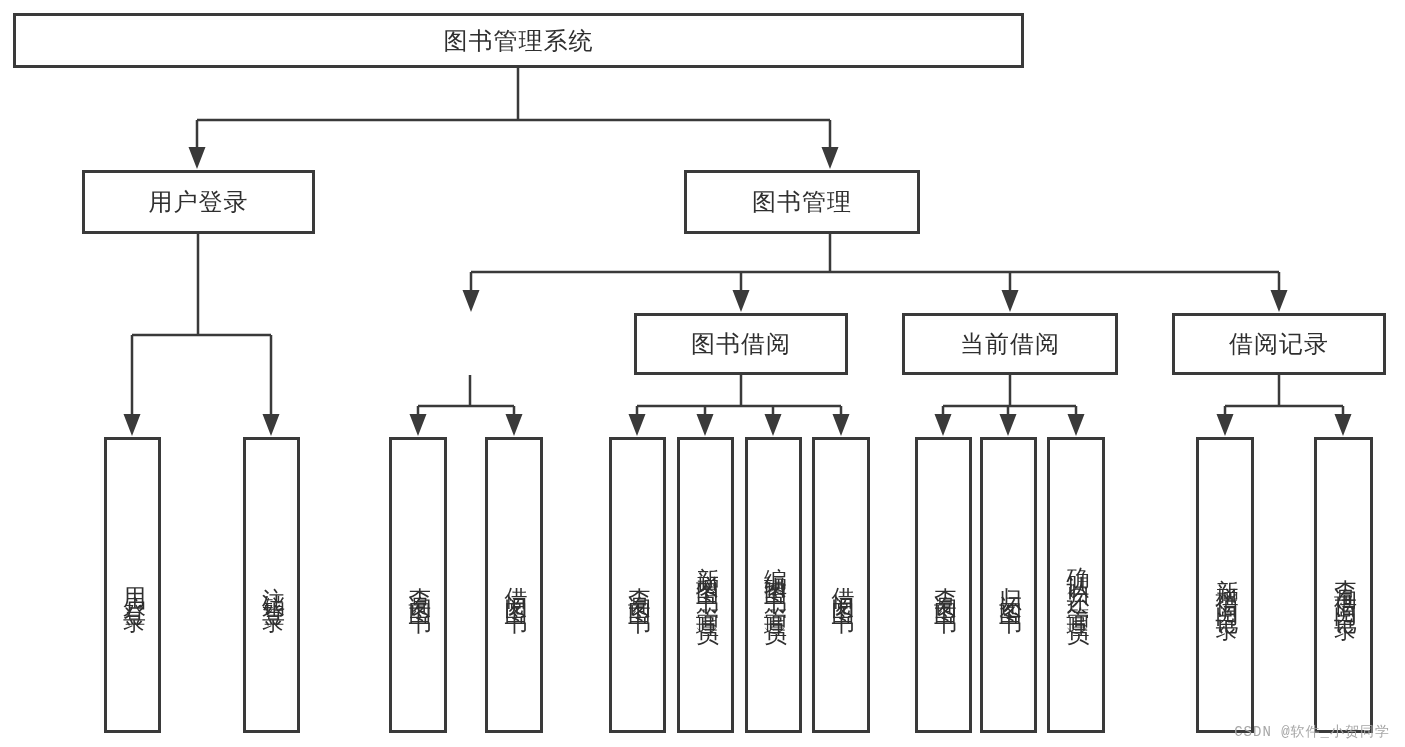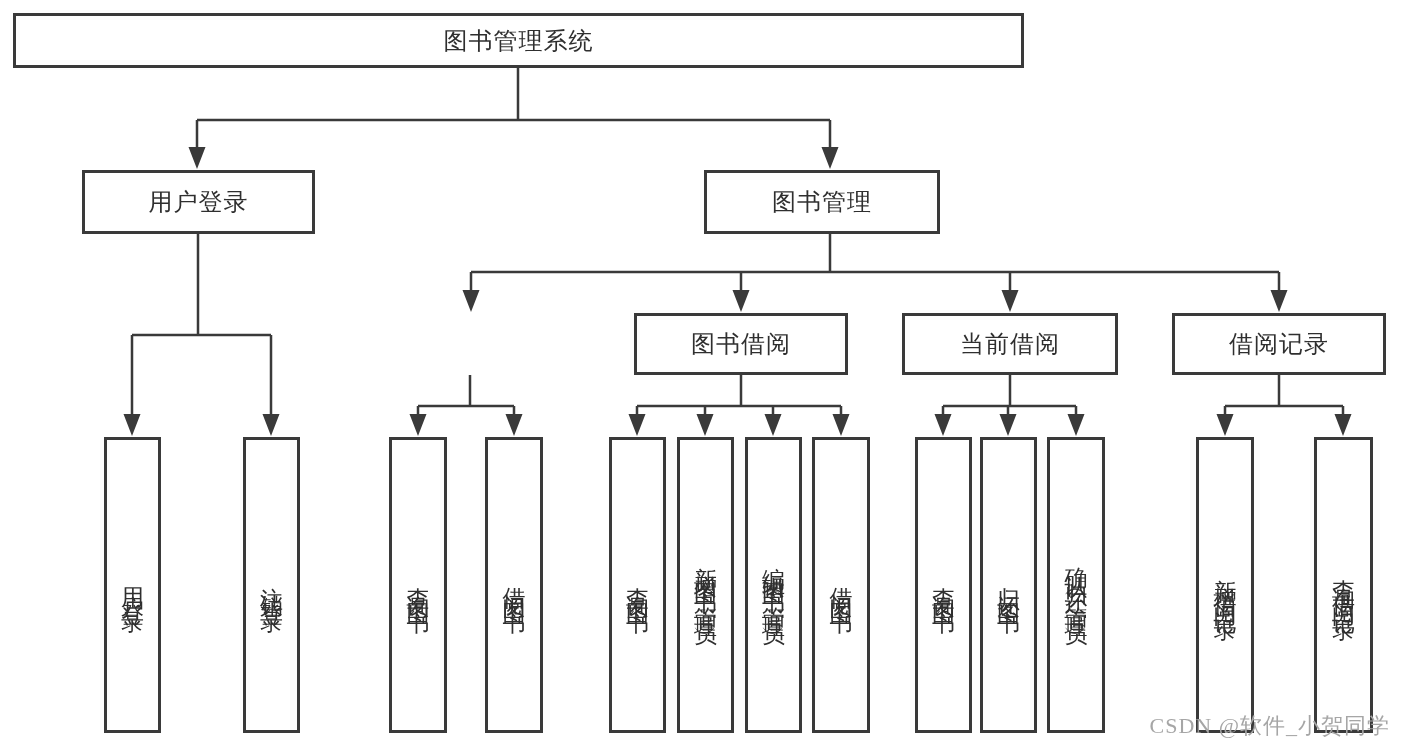--- a/index.html
+++ b/index.html
@@ -7,21 +7,21 @@
     --text:#2f2f2f;
     --wm:#a6a6a6;
     --bg:#ffffff;
   }
   html,body{margin:0;padding:0;background:var(--bg);}
   #canvas{
     position:relative;
     width:1405px;height:747px;
     background:var(--bg);
     overflow:hidden;
-    font-family:Liberation Serif, serif;
+    font-family:Liberation Mono, monospace;
   }
   #connectors{position:absolute;left:0;top:0;width:1405px;height:747px;}
   .box{
     position:absolute;
     box-sizing:border-box;
     border:3px solid var(--line);
     background:#fff;
     display:flex;
     align-items:center;
     justify-content:center;
@@ -47,21 +47,21 @@
     text-orientation:mixed;
     font-size:23px;
     letter-spacing:8px;
     line-height:1;
     color:var(--text);
   }
   .watermark{
     position:absolute;
     right:15px;
     bottom:6px;
-    font-size:22px;
+    font-size:14px;
     color:var(--wm);
     z-index:5;
     letter-spacing:1px;
   }
 </style>
 </head>
 <body>
 
 <div id="canvas">
 
@@ -81,21 +81,21 @@
              M628.5 414 L645.5 414 L637 436 Z  M696.5 414 L713.5 414 L705 436 Z
              M764.5 414 L781.5 414 L773 436 Z  M832.5 414 L849.5 414 L841 436 Z
              M934.5 414 L951.5 414 L943 436 Z  M999.5 414 L1016.5 414 L1008 436 Z
              M1067.5 414 L1084.5 414 L1076 436 Z
              M1216.5 414 L1233.5 414 L1225 436 Z M1334.5 414 L1351.5 414 L1343 436 Z"></path>
   </svg>
 
   <div class="box" style="left:13px;top:13px;width:1011px;height:55px;">图书管理系统</div>
 
   <div class="box" style="left:82px;top:170px;width:233px;height:64px;">用户登录</div>
-  <div class="box" style="left:704px;top:170px;width:236px;height:64px;">图书管理</div>
+  <div class="box" style="left:684px;top:170px;width:236px;height:64px;">图书管理</div>
 
   <div class="box" style="left:902px;top:313px;width:216px;height:62px;">当前借阅</div>
   <div class="box" style="left:634px;top:313px;width:214px;height:62px;">图书借阅</div>
   <div class="box" style="left:1172px;top:313px;width:214px;height:62px;">借阅记录</div>
 
   <div class="vbox" style="left:104px;top:437px;width:57px;height:296px;">
     <span>用户登录</span>
     </div>
   <div class="vbox" style="left:243px;top:437px;width:57px;height:296px;">
     <span>注销登录</span>

